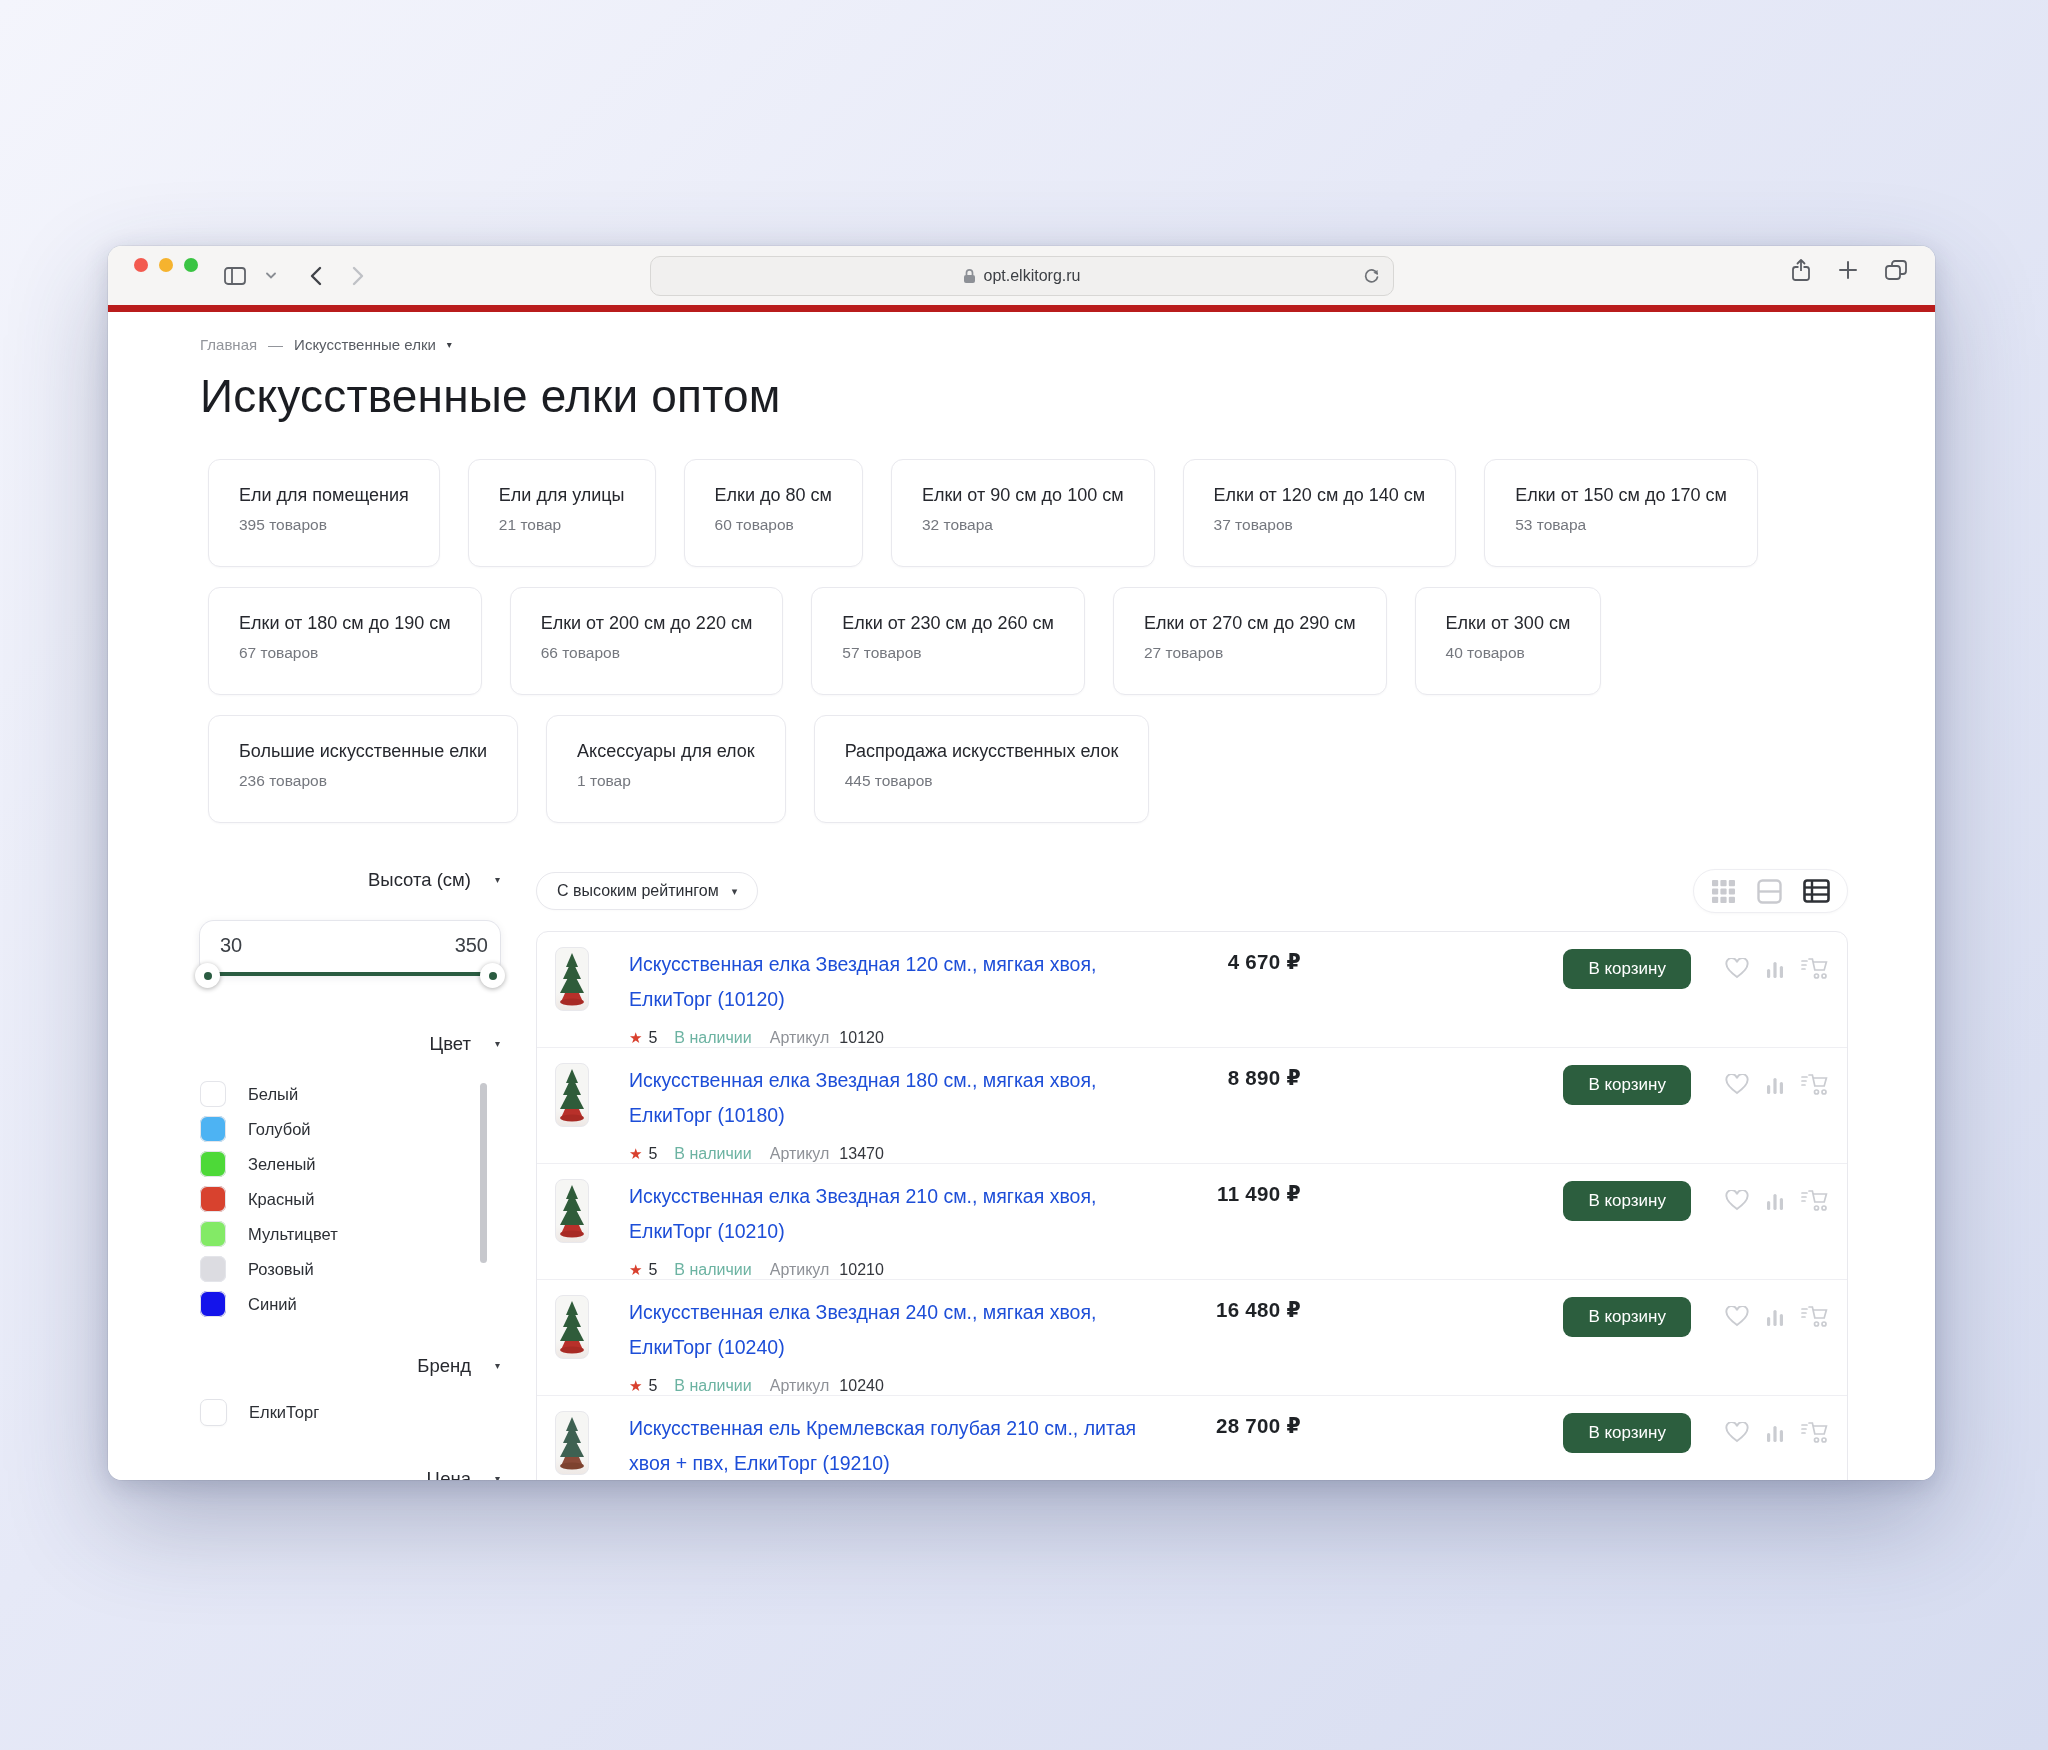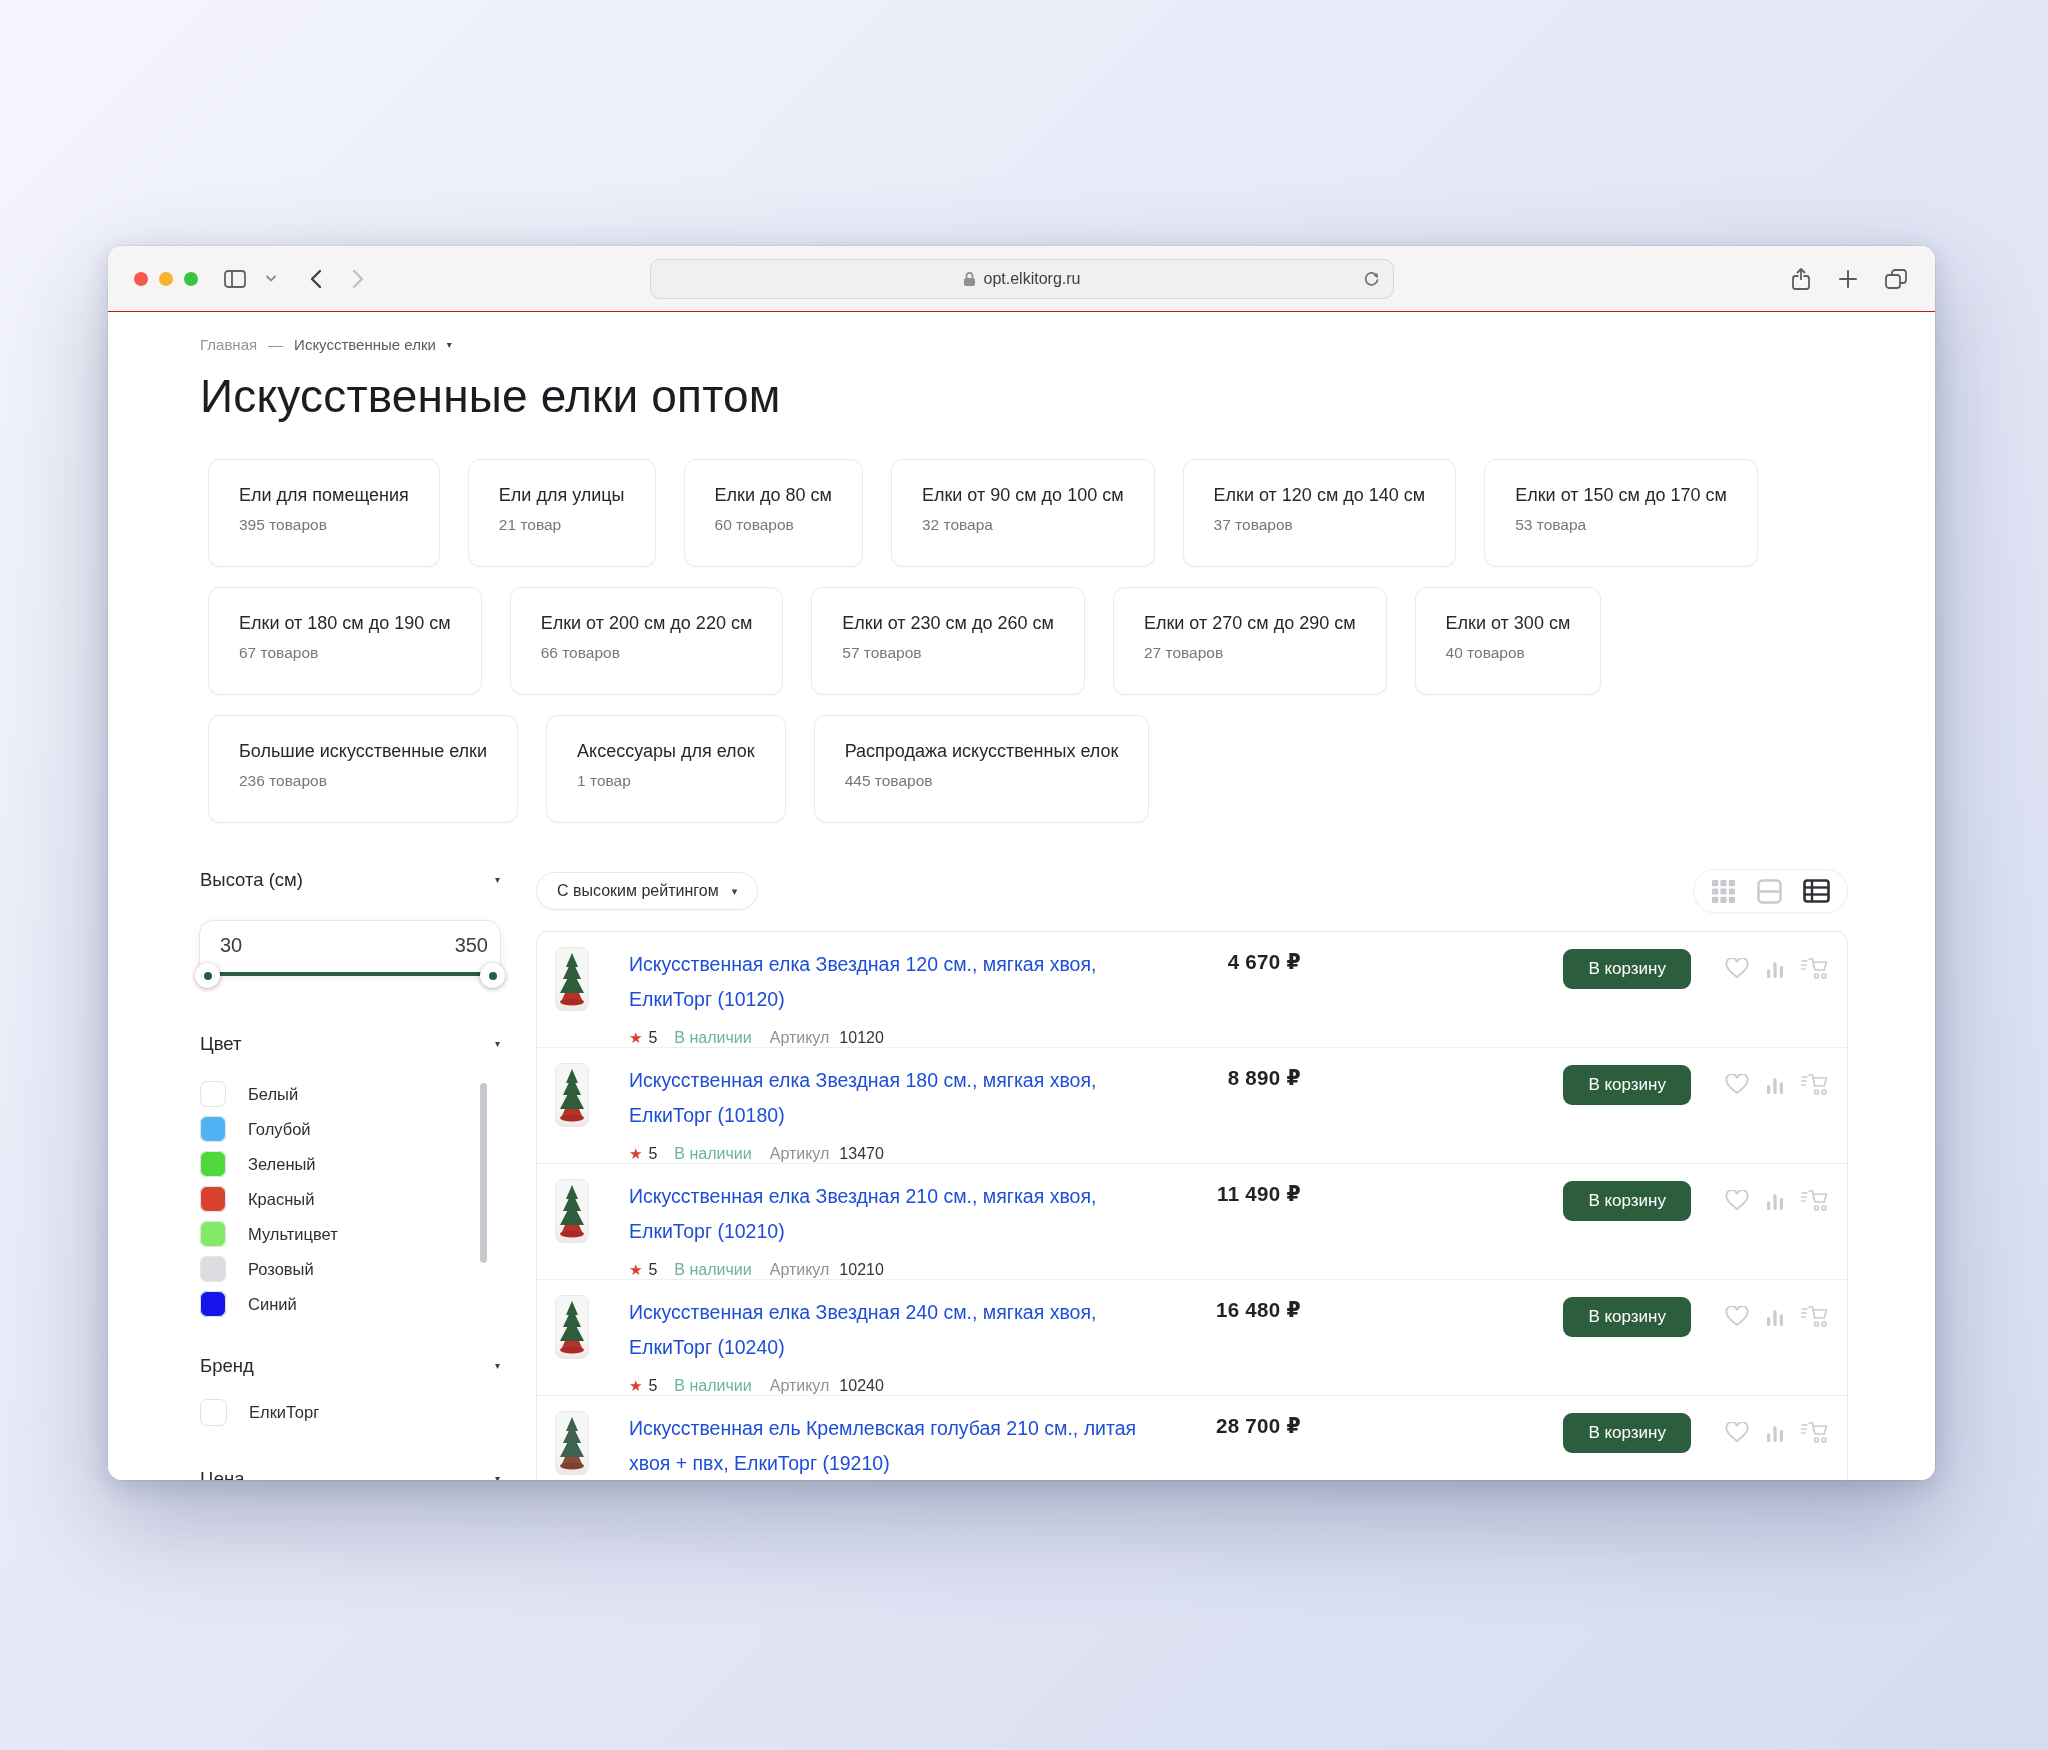--- a/index.html
+++ b/index.html
@@ -10,22 +10,22 @@
     position: relative; overflow: hidden;
   }
   
   .window {
     position:absolute; left:108px; top:246px; width:1827px; height:1234px;
     border-radius:14px; background:#ffffff; overflow:hidden;
     box-shadow: 0 40px 100px rgba(45,55,95,.30), 0 6px 24px rgba(45,55,95,.18), 0 0 0 1px rgba(0,0,0,.05);
     display:flex; flex-direction:column;
   }
   .chrome {
-    flex:0 0 66px; background:#f6f5f4; border-bottom:1px solid #b91c1c;
-    display:flex; align-items:center; padding:12px 26px; position:relative;
+    flex:0 0 66px; background:#f6f5f4; border-bottom:7px solid #b91c1c;
+    display:flex; padding:12px 26px; position:relative;
   }
   .lights { display:flex; gap:11px; margin-right:26px; }
   .light { width:14px; height:14px; border-radius:50%; }
   .light.red { background:#f35a4f; } .light.yellow { background:#f5b32e; } .light.green { background:#3ac443; }
   .chrome-group { display:flex; align-items:center; gap:20px; }
   .chrome-btn { display:flex; align-items:center; justify-content:center; background:none; border:none; padding:0; }
   .urlbar {
     position:absolute; left:50%; top:50%; transform:translate(-50%,-50%);
     width:744px; height:40px; background:#f1f0ef; border:1px solid #d8d7d5; border-radius:10px;
     display:flex; align-items:center; justify-content:center; gap:8px;
@@ -47,21 +47,21 @@
     padding:25px 30px 0 30px; min-height:108px; cursor:pointer;
     box-shadow:0 1px 2px rgba(25,30,60,.03);
   }
   .cat-title { font-size:18px; font-weight:500; color:#26282e; white-space:nowrap; }
   .cat-count { margin-top:10px; font-size:15.5px; color:#74777e; }
   
   .layout { display:flex; gap:36px; margin-top:46px; }
   .sidebar { flex:0 0 300px; }
   .main { flex:1; min-width:0; }
   
-  .f-head { display:flex; justify-content:space-between; align-items:center; font-size:18.5px; font-weight:500; color:#26282e; cursor:pointer;gap:24px; }
+  .f-head { display:flex; justify-content:flex-end; align-items:center; font-size:18.5px; font-weight:500; color:#26282e; cursor:pointer;gap:24px; }
   .slider-box {
     margin-top:30px; position:relative; height:54px; border-radius:14px; background:#fff;
     box-shadow:0 2px 10px rgba(30,35,60,.09), 0 0 0 1px #ebecf1;
   }
   .slider-min { position:absolute; left:20px; top:13px; font-size:20px; color:#3c4046; }
   .slider-max { position:absolute; right:12px; top:13px; font-size:20px; color:#3c4046; }
   .slider-track { position:absolute; left:4px; right:4px; bottom:-1px; height:4px; border-radius:2px; background:#2a5c41; }
   .slider-handle { position:absolute; bottom:-13px; width:25px; height:25px; border-radius:50%; background:#fff;
     box-shadow:0 1px 5px rgba(0,0,0,.32); display:flex; align-items:center; justify-content:center; cursor:grab; }
   .slider-handle.left { left:-5px; } .slider-handle.right { right:-5px; }

